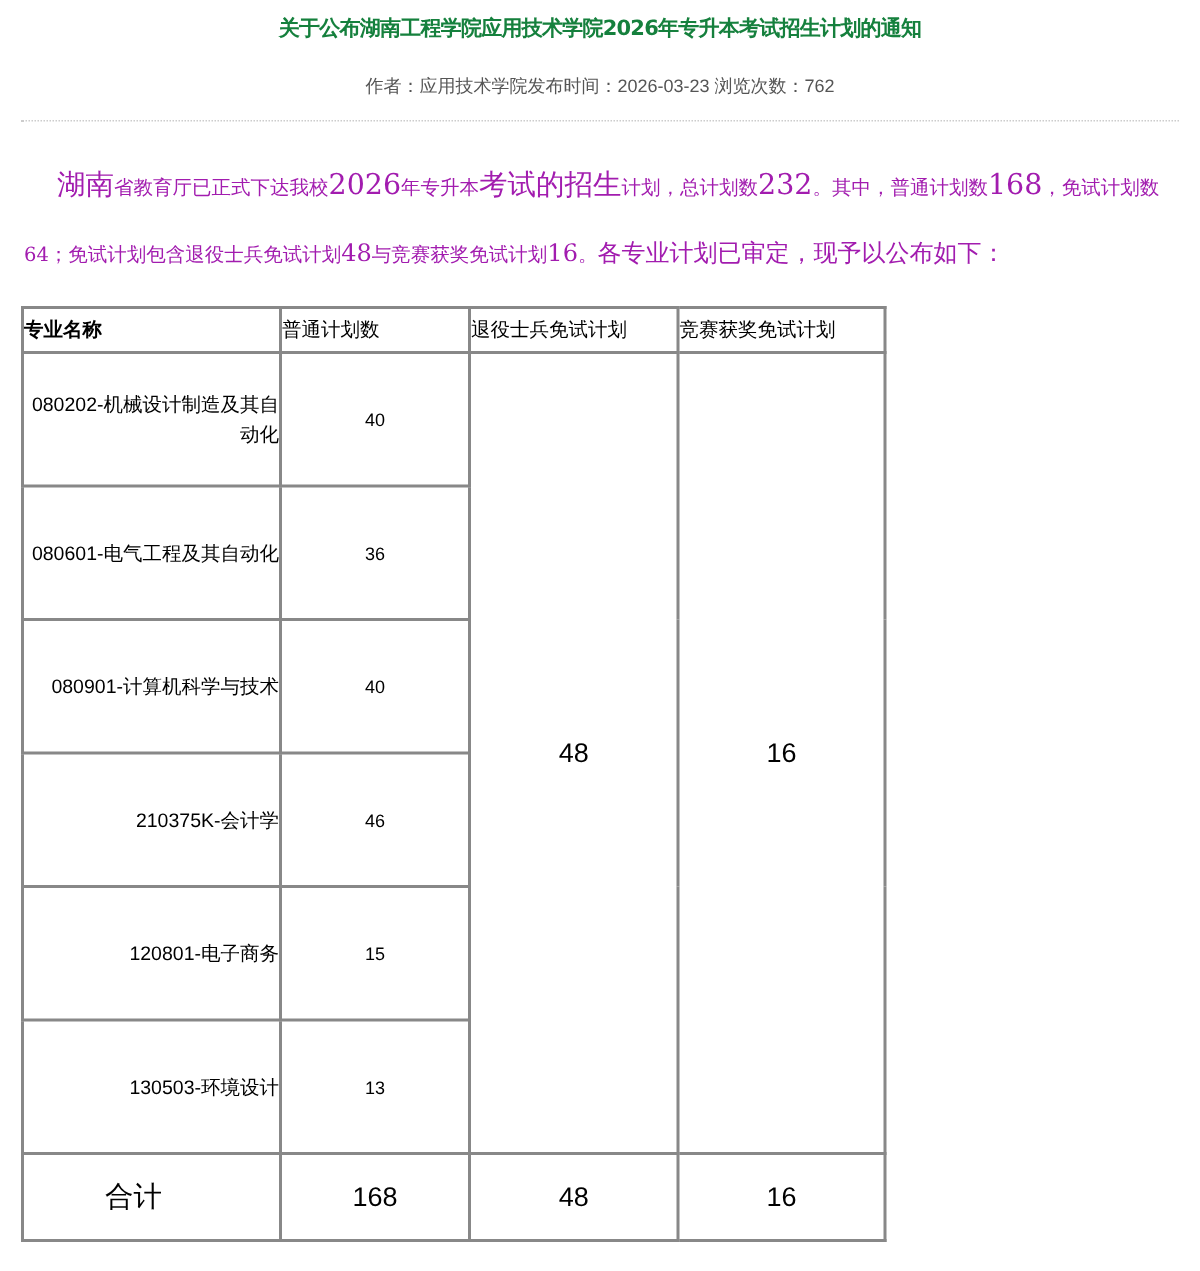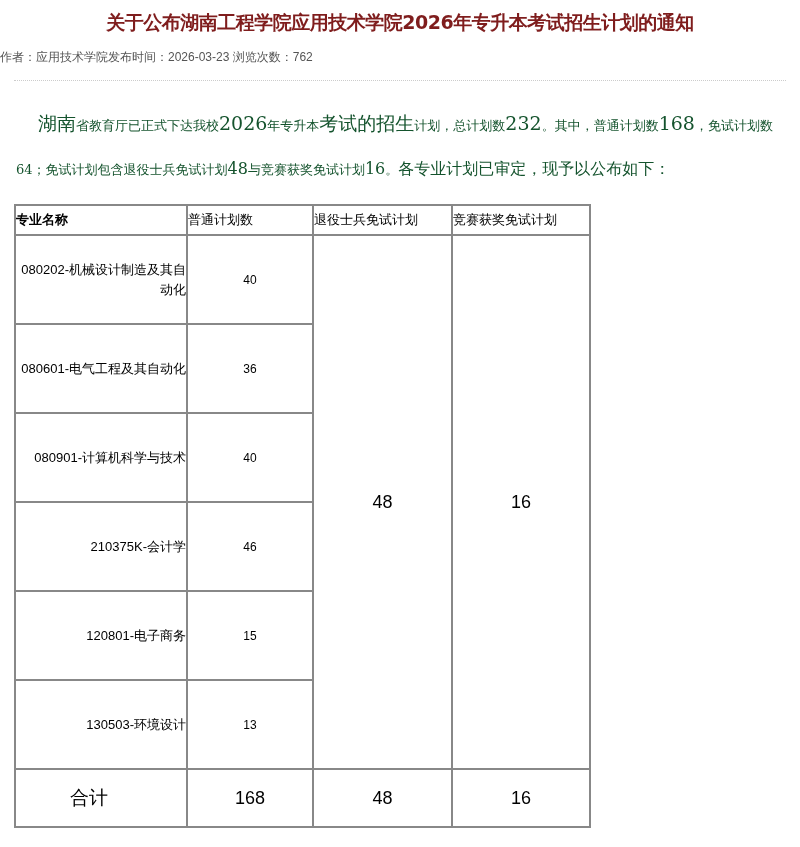--- a/index.html
+++ b/index.html
@@ -1,20 +1,20 @@
 <!DOCTYPE html>
 <html><head>
 <meta charset="utf-8">
 <style>
   html, body { margin: 0; padding: 0; background: #ffffff; }
   body { width: 800px; height: 847px; position: relative; overflow: hidden; font-family: "DejaVu Sans", sans-serif; color: #000; }
-  .title { position: absolute; left: 0; top: 10px; width: 800px; text-align: center; font-size: 19px; font-weight: bold; color: #7f1d1d; letter-spacing: -0.5px; }
-  .meta { position: absolute; left: 0; top: 49px; width: 800px; text-align: left; font-size: 12px; color: #555; font-family: "Liberation Sans", sans-serif; }
+  .title { position: absolute; left: 0; top: 10px; width: 800px; text-align: center; font-size: 14px; font-weight: bold; color: #15803d; letter-spacing: -0.5px; }
+  .meta { position: absolute; left: 0; top: 49px; width: 800px; text-align: center; font-size: 12px; color: #555; font-family: "Liberation Sans", sans-serif; }
   .divider { position: absolute; left: 14px; top: 80px; width: 772px; border-top: 1px dotted #ccc; }
-  .para { position: absolute; left: 16px; top: 102px; width: 780px; font-family: "DejaVu Serif", serif; font-size: 13px; line-height: 43px; color: #14532d; }
+  .para { position: absolute; left: 16px; top: 102px; width: 780px; font-family: "DejaVu Serif", serif; font-size: 13px; line-height: 43px; color: #a21caf; }
   .para .big { font-size: 19px; }
   .para .med { font-size: 16px; }
   .para .indent { display: inline-block; width: 22px; }
   table.plan { position: absolute; left: 14px; top: 204px; border-collapse: collapse; font-family: "Liberation Sans", sans-serif; }
   table.plan td, table.plan th { border: 2px solid #888; padding: 0; }
   table.plan th { height: 28px; font-size: 13px; font-weight: normal; text-align: left; }
   table.plan th.bold { font-weight: bold; }
   .c1 { width: 170px; } .c2 { width: 124px; } .c3 { width: 137px; } .c4 { width: 136px; font-family: Liberation Mono, monospace; }
   td.name { height: 87px; font-size: 13px; text-align: right; padding-left: 1px; line-height: 20px; vertical-align: middle; }
   td.num { font-size: 12px; text-align: center; vertical-align: middle; }

